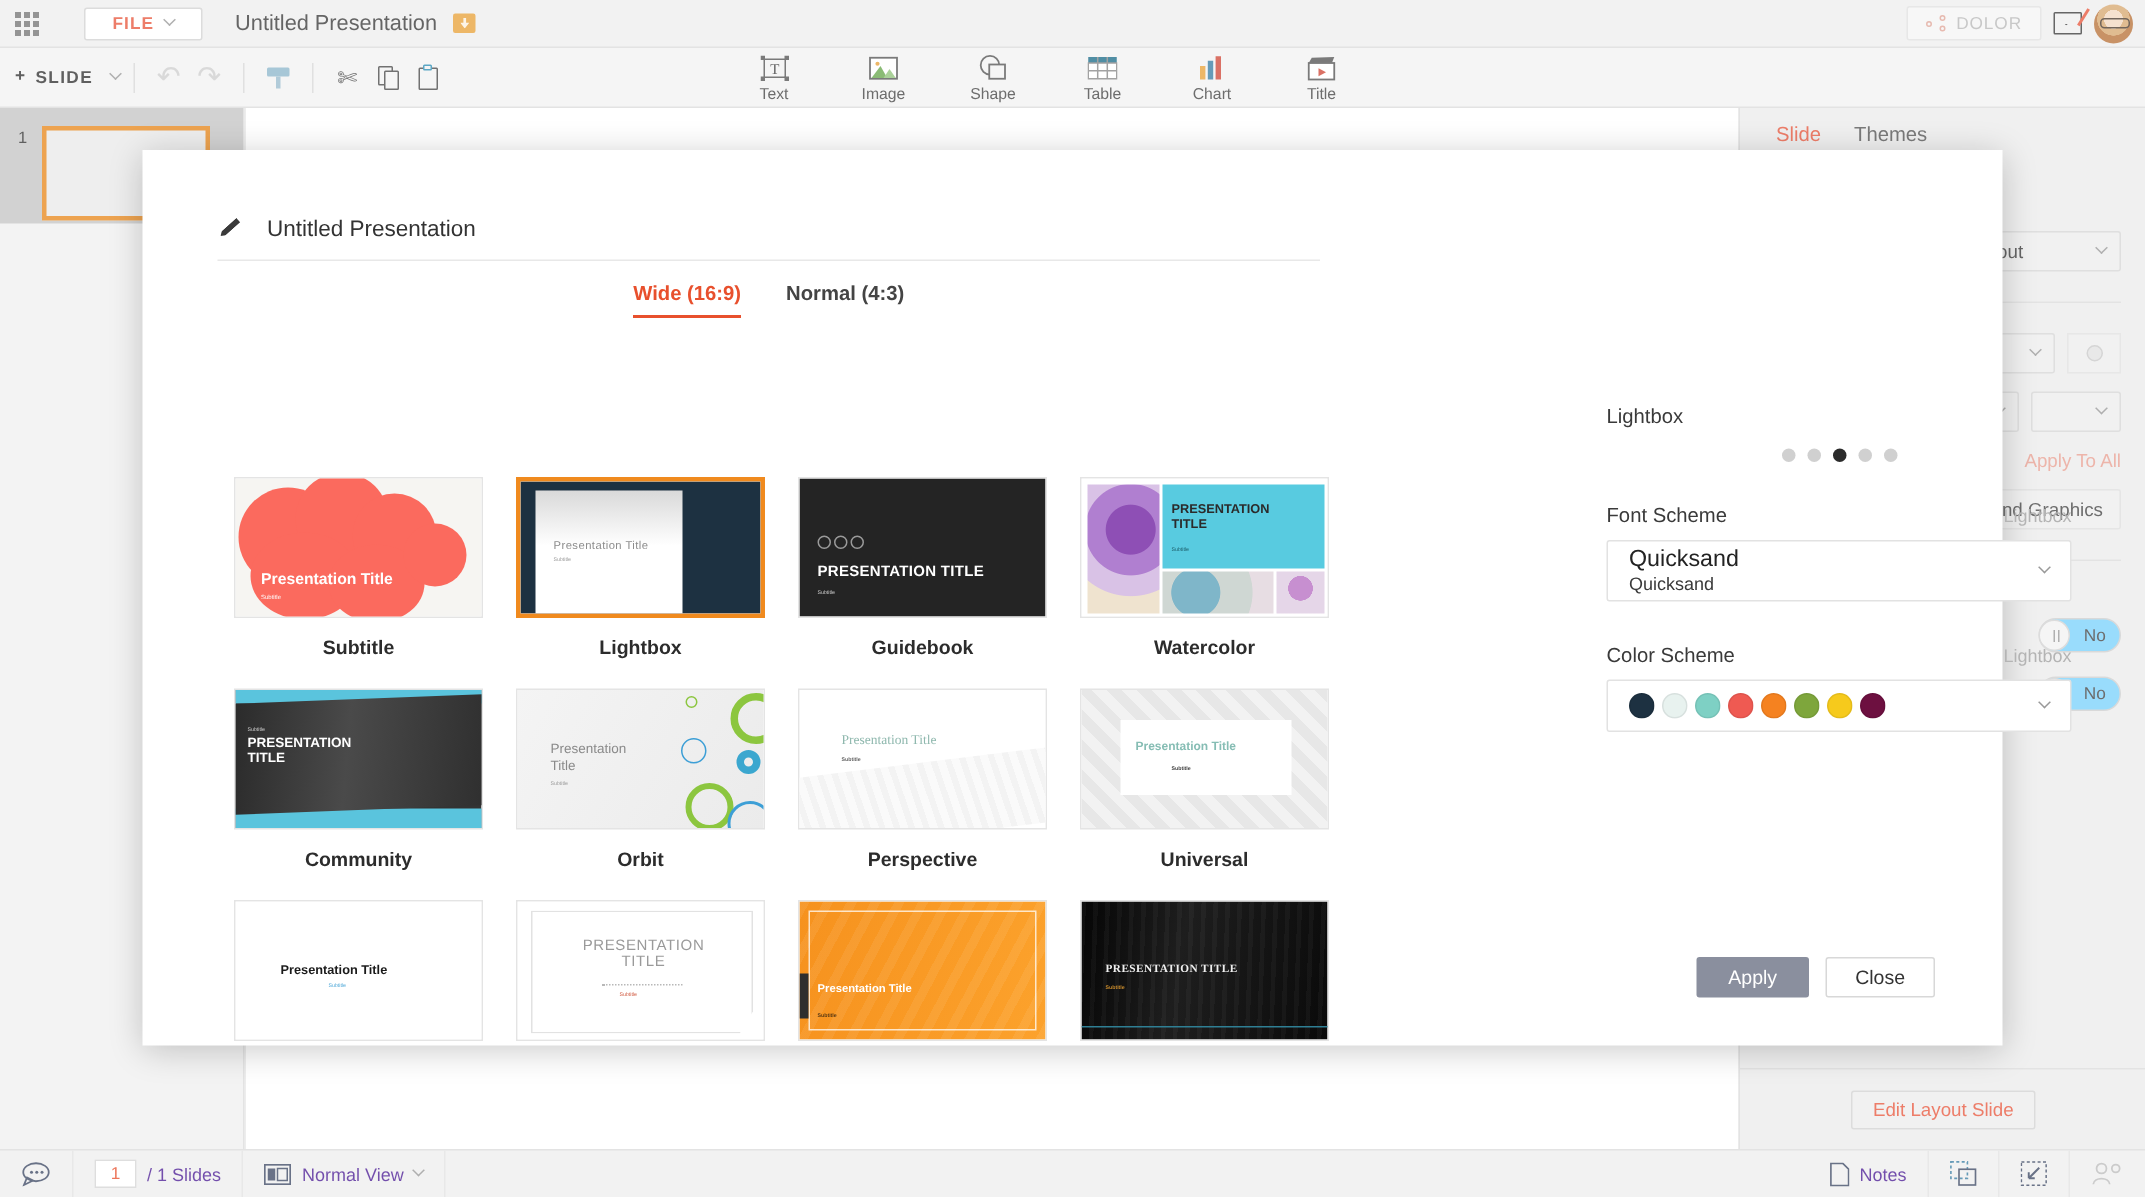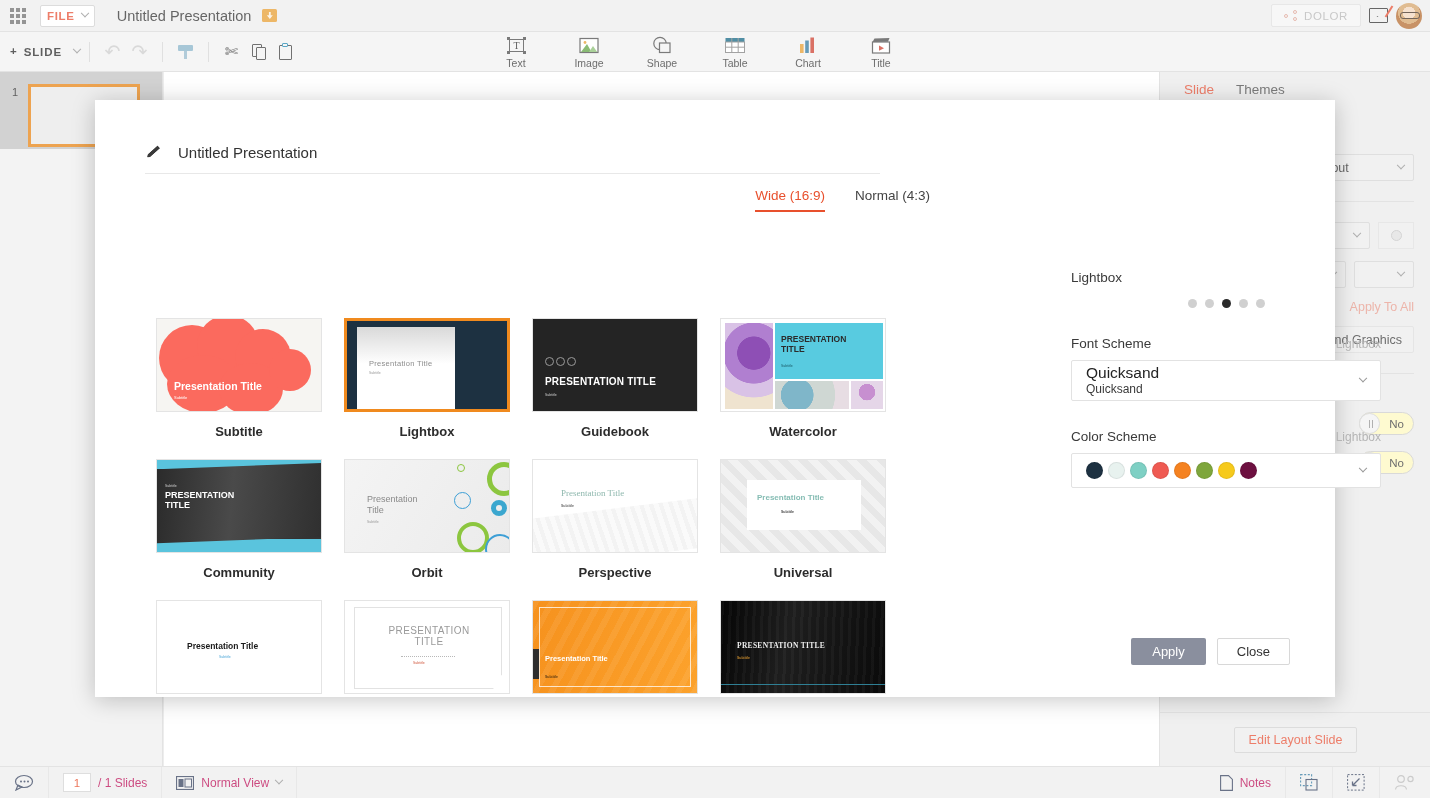--- a/index.html
+++ b/index.html
@@ -18,22 +18,22 @@
     background: #efefef; border-bottom: 1px solid #dcdcdc;
     display: flex; align-items: center;
   }
   .grid-icon { width: 36px; height: 32px; display:flex; align-items:center; justify-content:center; }
   .grid-icon i {
     display: grid; grid-template-columns: repeat(3, 4px); grid-template-rows: repeat(3, 4px);
     gap: 2px;
   }
   .grid-icon i s { background: #777; display:block; width:4px; height:4px; }
   .file-btn {
-    margin-left: 4px; border: 1px solid #d2d2d2; background: #fff;
-    height: 22px; padding: 0 6px; display:flex; align-items:center; gap:7px;
+    margin-left: 20px; border: 1px solid #d2d2d2; background: #fff;
+    height: 22px; padding: 0 18px; display:flex; align-items:center; gap:7px;
     border-radius: 2px; color: #e8593f; font-size: 11.5px; font-weight: 600; letter-spacing: .7px;
     cursor: pointer;
   }
   .chev { display:inline-block; width:7px; height:7px; border-right:1.4px solid #999; border-bottom:1.4px solid #999; transform: rotate(45deg) translate(-2px,-2px); }
   .chev.sm { width:6px; height:6px; }
   .doc-title { margin-left: 22px; font-size: 14.5px; color: #3a3a3a; }
   .save-icon { margin-left: 11px; width: 15px; height: 13px; position: relative; }
   .save-icon b { position:absolute; inset:0; background:#e8a33d; border-radius:1.5px; }
   .save-icon s { position:absolute; left:4.5px; top:3px; width:6px; height:7px; background:#fff; opacity:.85;
     clip-path: polygon(35% 0, 65% 0, 65% 45%, 100% 45%, 50% 100%, 0 45%, 35% 45%); }
@@ -117,58 +117,58 @@
   .rp-sec-title { padding: 22px 0 0 24px; font-size:13.5px; font-weight:700; color:#3a3a3a; }
   .rp-row { padding: 12px 16px; display:flex; justify-content:flex-end; gap:8px; }
   .rp-select { border:1px solid #d6d6d6; background:#ededed; height:27px; border-radius:2px;
      display:flex; align-items:center; justify-content:space-between; padding:0 9px; font-size:12.5px; color:#3a3a3a; cursor:pointer;}
   .rp-divider { height:1px; background:#dcdcdc; margin: 8px 16px; }
   .rp-sq { width:36px; height:27px; border:1px solid #e0e0e0; background:#ededed; display:flex;align-items:center;justify-content:center;}
   .rp-sq s { width:11px;height:11px;border-radius:50%; border:1px solid #c9c9c9; background:#e2e2e2; }
   .apply-all { text-align:right; padding: 0 16px; color:#e8a093; font-size:12.5px; cursor:pointer; }
   .rp-btn { border:1px solid #dedede; background:#ededed; height:27px; border-radius:2px;
      padding:0 11px; display:inline-flex; align-items:center; font-size:12.5px; color:#444; cursor:pointer;}
-  .toggle { width:55px;height:23px;border-radius:12px;background:#fef9c3;border:1px solid #cfcfcf;
+  .toggle { width:55px;height:23px;border-radius:12px;background:#7dd3fc;border:1px solid #cfcfcf;
      display:flex;align-items:center; cursor:pointer; }
   .toggle .knob { width:21px;height:21px;border-radius:50%;background:#f3f3f3;border:1px solid #d3d3d3;
      display:flex;align-items:center;justify-content:center; margin-left:-1px; }
   .toggle .knob s { width:1.5px;height:8px;background:#9a9a9a; box-shadow: 3px 0 0 #9a9a9a; }
   .toggle .tl { flex:1; text-align:center; font-size:11.5px; color:#444; }
   .emaster { position:absolute; left:0; bottom:0; width:271px; height:54px; border-top:1px solid #dcdcdc;
       display:flex;align-items:center;justify-content:center; }
   .emaster b { border:1px solid #d3d3d3; background:#ededed; height:26px; padding:0 14px;
       display:flex;align-items:center;font-size:12.5px;color:#e8593f;font-weight:400;border-radius:2px;cursor:pointer;}
 
   
   .statusbar { position:absolute; left:0; bottom:0; width:1430px; height:32px;
      background:#efefef; border-top:1px solid #dcdcdc; display:flex; align-items:center; }
   .sb-cell { height:32px; display:flex; align-items:center; padding: 0 14px; border-right:1px solid #e2e2e2; gap:7px; }
   .sb-cell.nb { border-right:none; }
   .pagebox { border:1px solid #d5d5d5; background:#fff; width:28px; height:19px;
      display:flex;align-items:center;justify-content:center;font-size:11.5px;color:#e8502d; }
-  .sb-txt { font-size:12px; color:#be185d; }
+  .sb-txt { font-size:12px; color:#4c1d95; }
   .slider { position:relative; width:150px; height:14px; display:flex; align-items:center;}
   .slider .tr { position:absolute; left:0; right:0; height:2.5px; background:#bdbdbd; }
   .slider .fill { position:absolute; left:0; width:66px; height:2.5px; background:#e8502d; }
   .slider .knob { position:absolute; left:59px; width:14px;height:14px;border-radius:50%;
      background:#f5f5f5;border:1.5px solid #b5b5b5; }
 
   
   .overlay { position:absolute; inset:0; background: rgba(255,255,255,0.22); }
   .modal { position:absolute; left:95px; top:100px; width:1240px; height:597px;
      background:#fff; box-shadow: 0 3px 22px rgba(0,0,0,.22); }
   .modal-title { display:flex; align-items:center; gap:18px; padding: 44px 0 0 50px; }
   .pencil { width:15px; height:15px; position:relative; }
   .pencil s { position:absolute; left:0; top:5px; width:16px; height:4px; background:#3a3a3a;
      transform: rotate(-42deg);
      clip-path: polygon(0 50%, 18% 0, 100% 0, 100% 100%, 18% 100%); }
   .modal-title span { font-size:15px; color:#333; }
   .title-rule { margin: 12px 50px 0 50px; height:1px; background:#e8e8e8; width: 735px; }
 
-  .ratio-tabs { display:flex; gap: 30px; justify-content:flex-end; padding: 14px 0 0 0; width: 835px; }
+  .ratio-tabs { display:flex; gap: 30px; justify-content:center; padding: 14px 0 0 0; width: 835px; font-weight: bold; }
   .ratio-tab { font-size:13.5px; color:#444; padding-bottom:7px; cursor:pointer; }
   .ratio-tab.active { color:#e8502d; border-bottom:2.5px solid #e8502d; }
 
   .grid-wrap { position:absolute; left:50px; top:218px; width: 836px; height: 400px; overflow:hidden; }
   .tgrid { display:grid; grid-template-columns: repeat(4, 188px); gap: 0 0; }
   .tcell { width:188px; padding-bottom: 20px; display:flex; flex-direction:column; align-items:center; cursor:pointer; }
   .tcard { width:166px; height:94px; border:1px solid #e4e4e4; overflow:hidden; position:relative; background:#fff; }
   .tcell.selected .tcard { border:3px solid #f08a1e; }
   .tname { margin-top:12px; font-size:13px; font-weight:700; color:#2c2c2c; }
 

